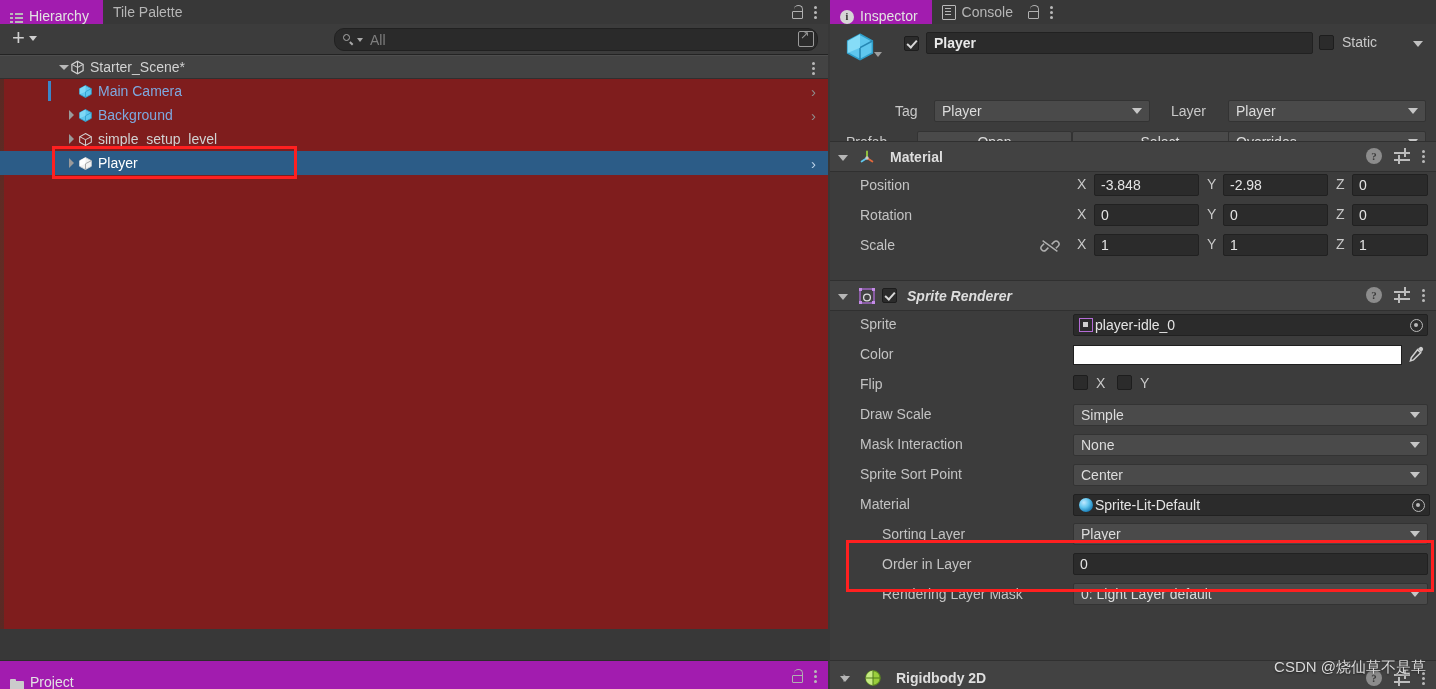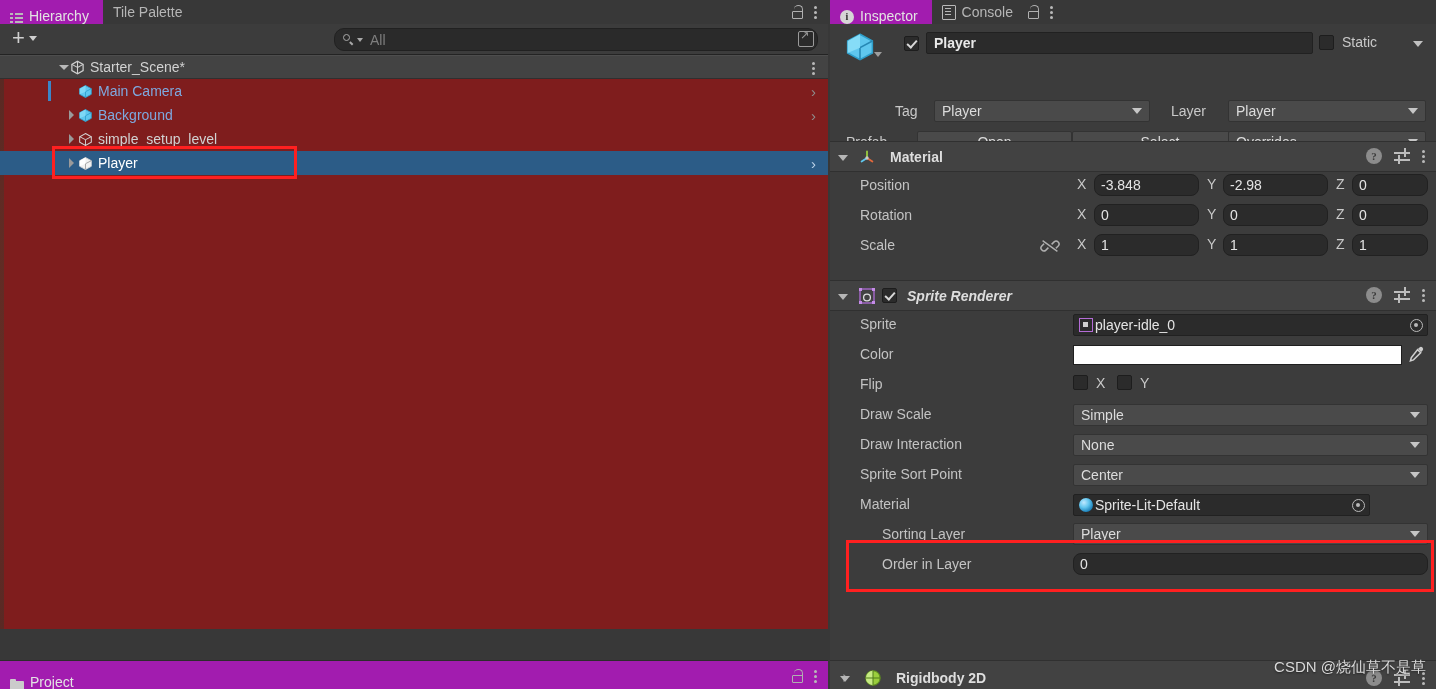--- a/index.html
+++ b/index.html
@@ -158,21 +158,21 @@
   .ico-preset{width:16px;height:16px;position:relative;}
   .ico-preset i{position:absolute;background:#bdbdbd;}
   .ico-preset i.l1{left:0;top:4px;width:16px;height:1.6px;}
   .ico-preset i.l2{left:0;top:11px;width:16px;height:1.6px;}
   .ico-preset i.k1{left:10px;top:0px;width:1.8px;height:9px;}
   .ico-preset i.k2{left:4px;top:7px;width:1.8px;height:9px;}
 
   .comp-body{background:#3c3c3c;position:relative;}
   .frow{position:relative;height:30px;}
   .flbl{position:absolute;left:30px;top:5px;color:#c3c3c3;font-size:14px;}
-  .num{position:absolute;height:22px;background:#2b2b2b;border:1px solid #212121;border-radius:8px;
+  .num{position:absolute;height:22px;background:#2b2b2b;border:1px solid #212121;border-radius:2px;
       box-sizing:border-box;color:#e4e4e4;font-size:14px;display:flex;align-items:center;padding-left:6px;}
   .axis{position:absolute;top:4px;color:#c9c9c9;font-size:14px;}
 
   .objfield{position:absolute;height:22px;background:#2b2b2b;border:1px solid #212121;border-radius:2px;
       box-sizing:border-box;color:#e4e4e4;font-size:14px;display:flex;align-items:center;}
   .objfield .ofx{position:absolute;right:1px;top:1px;width:20px;height:18px;display:flex;align-items:center;justify-content:center;}
   .circ-sel{width:13px;height:13px;border-radius:50%;border:1.5px solid #b9b9b9;box-sizing:border-box;position:relative;}
   .circ-sel:after{content:"";position:absolute;left:3.5px;top:3.5px;width:4px;height:4px;border-radius:50%;background:#b9b9b9;}
 
   .sprite-thumb{width:14px;height:14px;margin-left:5px;border:1.4px solid #b46cd6;box-sizing:border-box;position:relative;flex:0 0 auto;}
@@ -560,57 +560,64 @@
 
         <div class="frow">
           <span class="flbl">Draw Scale</span>
           <div class="dd" style="position:absolute;left:243px;top:3px;width:355px;height:22px;">
             <span>Simple</span>
             <span class="ddc"></span>
           </div>
         </div>
 
         <div class="frow">
-          <span class="flbl">Draw Interaction</span>
+          <span class="flbl">Mask Interaction</span>
           <div class="dd" style="position:absolute;left:243px;top:3px;width:355px;height:22px;text-align:right;">
             <span>None</span>
             <span class="ddc"></span>
           </div>
         </div>
 
         <div class="frow">
           <span class="flbl">Sprite Sort Point</span>
           <div class="dd" style="position:absolute;left:243px;top:3px;width:355px;height:22px;">
             <span>Center</span>
             <span class="ddc"></span>
           </div>
         </div>
 
         <div class="frow">
           <span class="flbl">Material</span>
-          <div class="objfield" style="left:243px;top:3px;width:297px;">
+          <div class="objfield" style="left:243px;top:3px;width:357px;">
             <span class="mat-ball"></span>
             <span style="margin-left:2px;">Sprite-Lit-Default</span>
             <span class="ofx">
                 <span class="circ-sel"></span>
               </span>
           </div>
         </div>
 
         <div class="frow">
           <span class="flbl" style="left:52px;">Sorting Layer</span>
           <div class="dd" style="position:absolute;left:243px;top:2px;width:355px;height:22px;">
             <span>Player</span>
             <span class="ddc"></span>
           </div>
         </div>
         <div class="frow">
           <span class="flbl" style="left:52px;">Order in Layer</span>
           <div class="num" style="position:absolute;left:243px;top:2px;width:355px;">
             <span>0</span>
+          </div>
+        </div>
+        <div class="frow">
+          <span class="flbl" style="left:52px;">Rendering Layer Mask</span>
+          <div class="dd" style="position:absolute;left:243px;top:2px;width:355px;height:22px;">
+            <span>0: Light Layer default</span>
+            <span class="ddc"></span>
           </div>
         </div>
       </div>
     </div>
 
     <div style="position:absolute;left:0;top:636px;width:606px;">
       <div class="comp-head" style="height:34px;background:#424242;">
         <span class="comp-twisty" style="margin-left:10px;">
           <svg width="12" height="12" viewBox="0 0 12 12" style="position:absolute;left:0;top:0;">
               <path d="M3.5 2 8 6l-4.5 4z" fill="#9a9a9a"></path>

